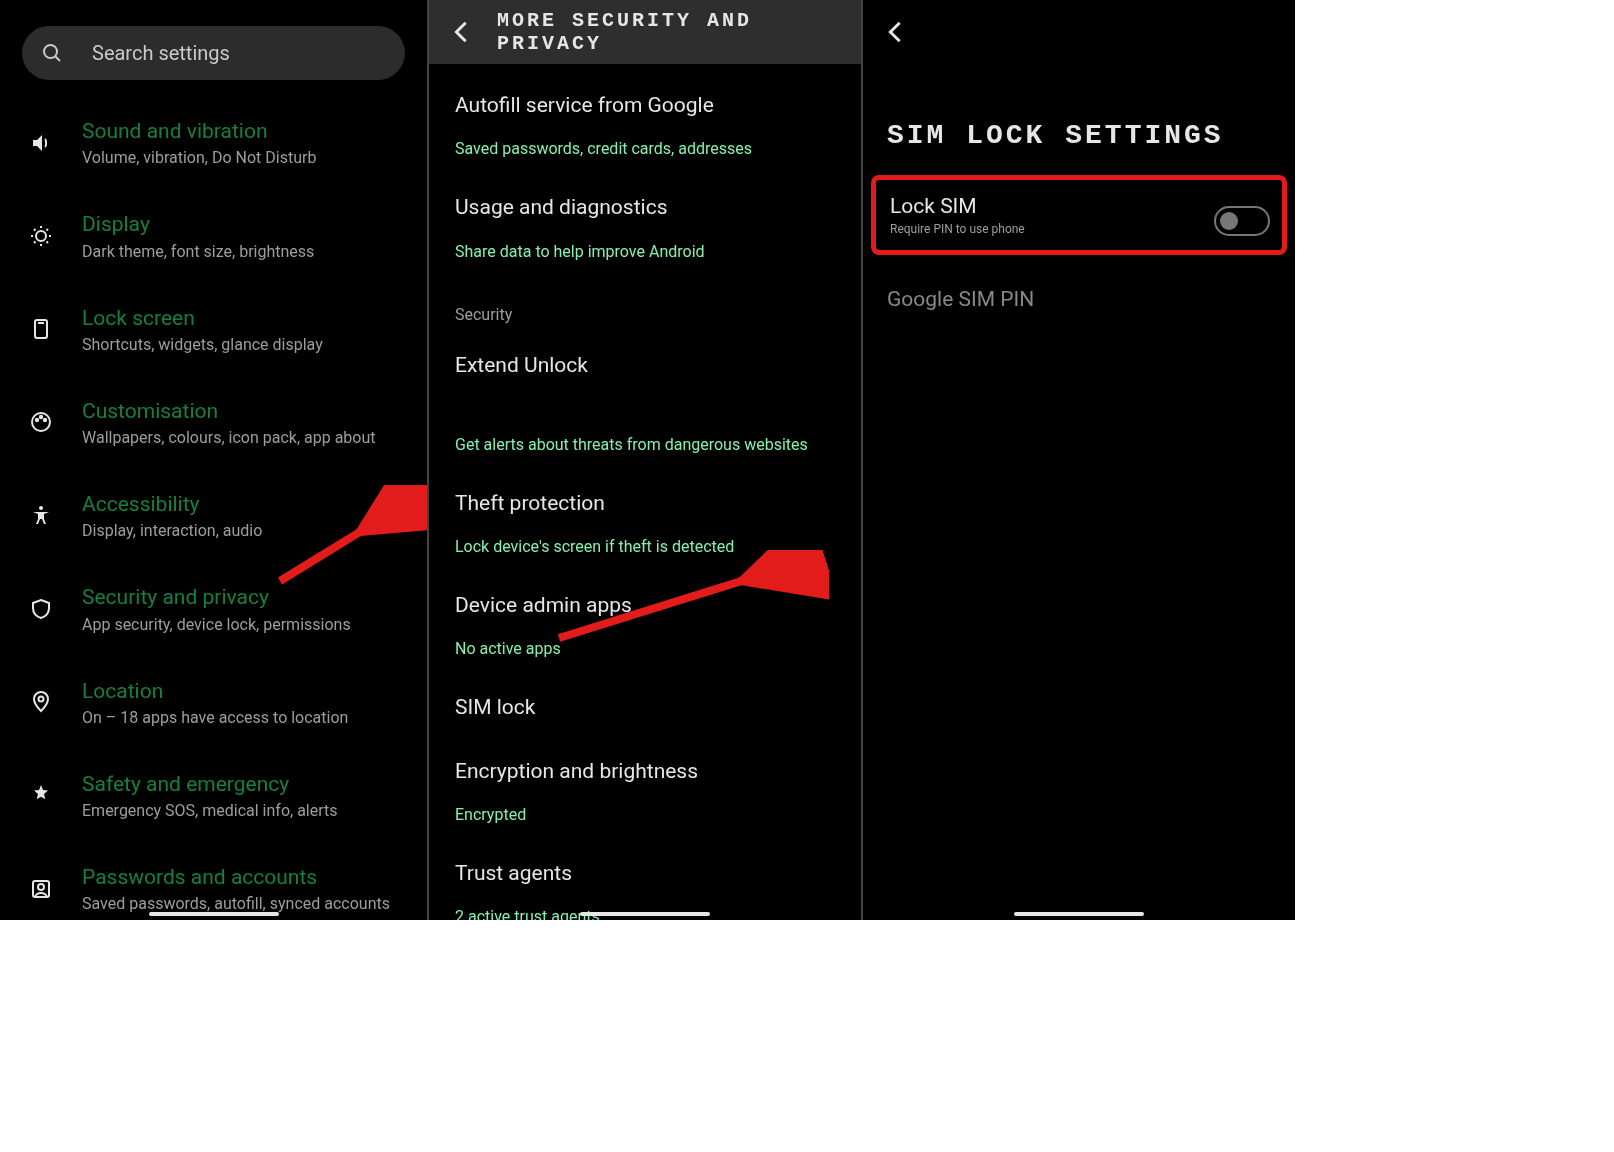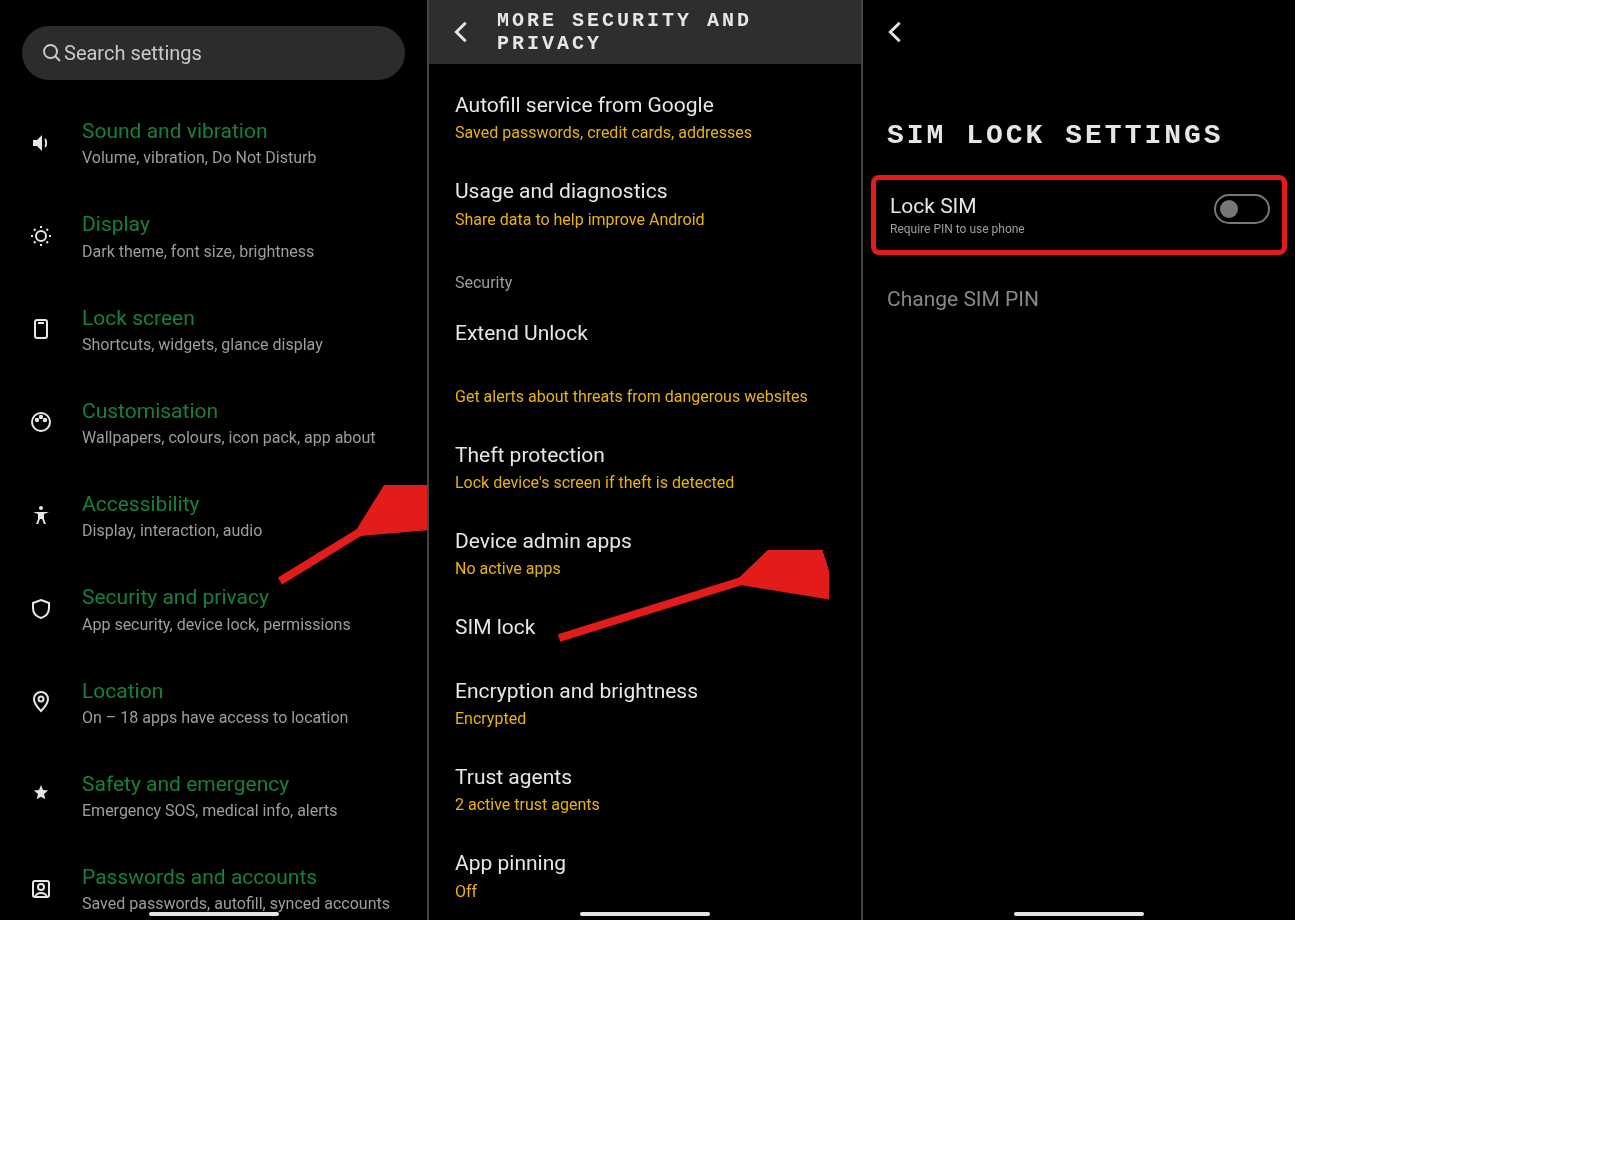--- a/index.html
+++ b/index.html
@@ -4,42 +4,42 @@
 <style>
   * { box-sizing: border-box; margin: 0; padding: 0; }
   body { background: #fff; font-family: -apple-system, BlinkMacSystemFont, "Segoe UI", Roboto, Arial, sans-serif; }
   .container { display: flex; width: 1295px; height: 920px; background: #000; }
   .pane { position: relative; height: 100%; background: #000; overflow: hidden; }
   .pane1 { width: 429px; border-right: 2px solid #444; }
   .pane2 { width: 434px; border-right: 2px solid #444; }
   .pane3 { flex: 1; }
 
   
-  .search-pill { margin: 26px 22px 10px 22px; height: 54px; background: #2c2c2c; border-radius: 28px; display: flex; align-items: center; padding: 0 18px; gap: 0; }
+  .search-pill { margin: 26px 22px 10px 22px; height: 54px; background: #2c2c2c; border-radius: 28px; display: flex; align-items: center; padding: 0 18px; gap: 28px; }
   .search-pill input { flex:1; background:transparent; border:none; outline:none; color:#c9c9c9; font-size:20px; font-family:inherit; }
   .search-pill input::placeholder { color:#c9c9c9; }
   .list { padding-top: 6px; }
   .row { display:flex; align-items:center; gap:26px; padding: 22px 22px 22px 26px; }
   .row .icon { width:30px; height:30px; display:flex; align-items:center; justify-content:center; color:#e6e6e6; flex-shrink:0; }
   .row .texts .title { color:#15803d; font-size:21px; line-height:1.25; }
   .row .texts .sub { color:#9d9d9d; font-size:16px; margin-top:4px; }
 
   
   .appbar { height:64px; background:#2e2e2e; display:flex; align-items:center; padding:0 18px; gap:22px; }
   .appbar-title { flex:1; text-align:left; color:#e6e6e6; letter-spacing:3px; font-size:20px; font-family: "Courier New", monospace; font-weight:600; }
   .p2-list { padding: 10px 0 0 26px; }
   .p2-row { padding: 18px 8px 18px 0; }
   .p2-title { color:#e6e6e6; font-size:21px; line-height:1.3; }
-  .p2-sub { color:#eab308; font-size:16px; margin-top:4px; }
+  .p2-sub { color:#86efac; font-size:16px; margin-top:20px; }
   .p2-section { color:#9d9d9d; font-size:16px; padding: 26px 0 10px 0; }
 
   
   .appbar3 { height:64px; display:flex; align-items:center; padding:0 18px; }
   .p3-title { color:#e6e6e6; letter-spacing:3px; font-size:28px; font-family:"Courier New", monospace; font-weight:600; padding: 56px 20px 18px 24px; }
-  .highlight { border:5px solid #e21b1b; border-radius:8px; margin: 6px 8px 10px 8px; padding: 14px 12px 14px 14px; display:flex; align-items:flex-start; justify-content:space-between; }
+  .highlight { border:5px solid #e21b1b; border-radius:8px; margin: 6px 8px 10px 8px; padding: 14px 12px 14px 14px; display:flex; align-items:flex-end; justify-content:space-between; }
   .highlight .hl-text .title { color:#e6e6e6; font-size:21px; }
   .highlight .hl-text .sub { color:#9d9d9d; font-size:12px; margin-top:4px; }
   .toggle { width:56px; height:30px; border:2px solid #777; border-radius:16px; position:relative; background:#000; }
   .toggle .knob { position:absolute; left:4px; top:4px; width:18px; height:18px; background:#777; border-radius:50%; }
   .p3-item { color:#888; font-size:21px; padding: 22px 20px 0 24px; }
 
   .navbar { position:absolute; bottom:4px; left:50%; transform:translateX(-50%); width:130px; height:4px; background:#e6e6e6; border-radius:3px; }
 
   
   .arrow-svg { position:absolute; pointer-events:none; }
@@ -278,18 +278,18 @@
     <div class="highlight">
       <div class="hl-text">
         <div class="title">Lock SIM</div>
         <div class="sub">Require PIN to use phone</div>
       </div>
       <div class="toggle">
           <div class="knob"></div>
         </div>
     </div>
 
-    <div class="p3-item">Change SIM PIN</div>
+    <div class="p3-item">Google SIM PIN</div>
 
     <div class="navbar"></div>
   </div>
 
 </div>
 
 </body></html>

